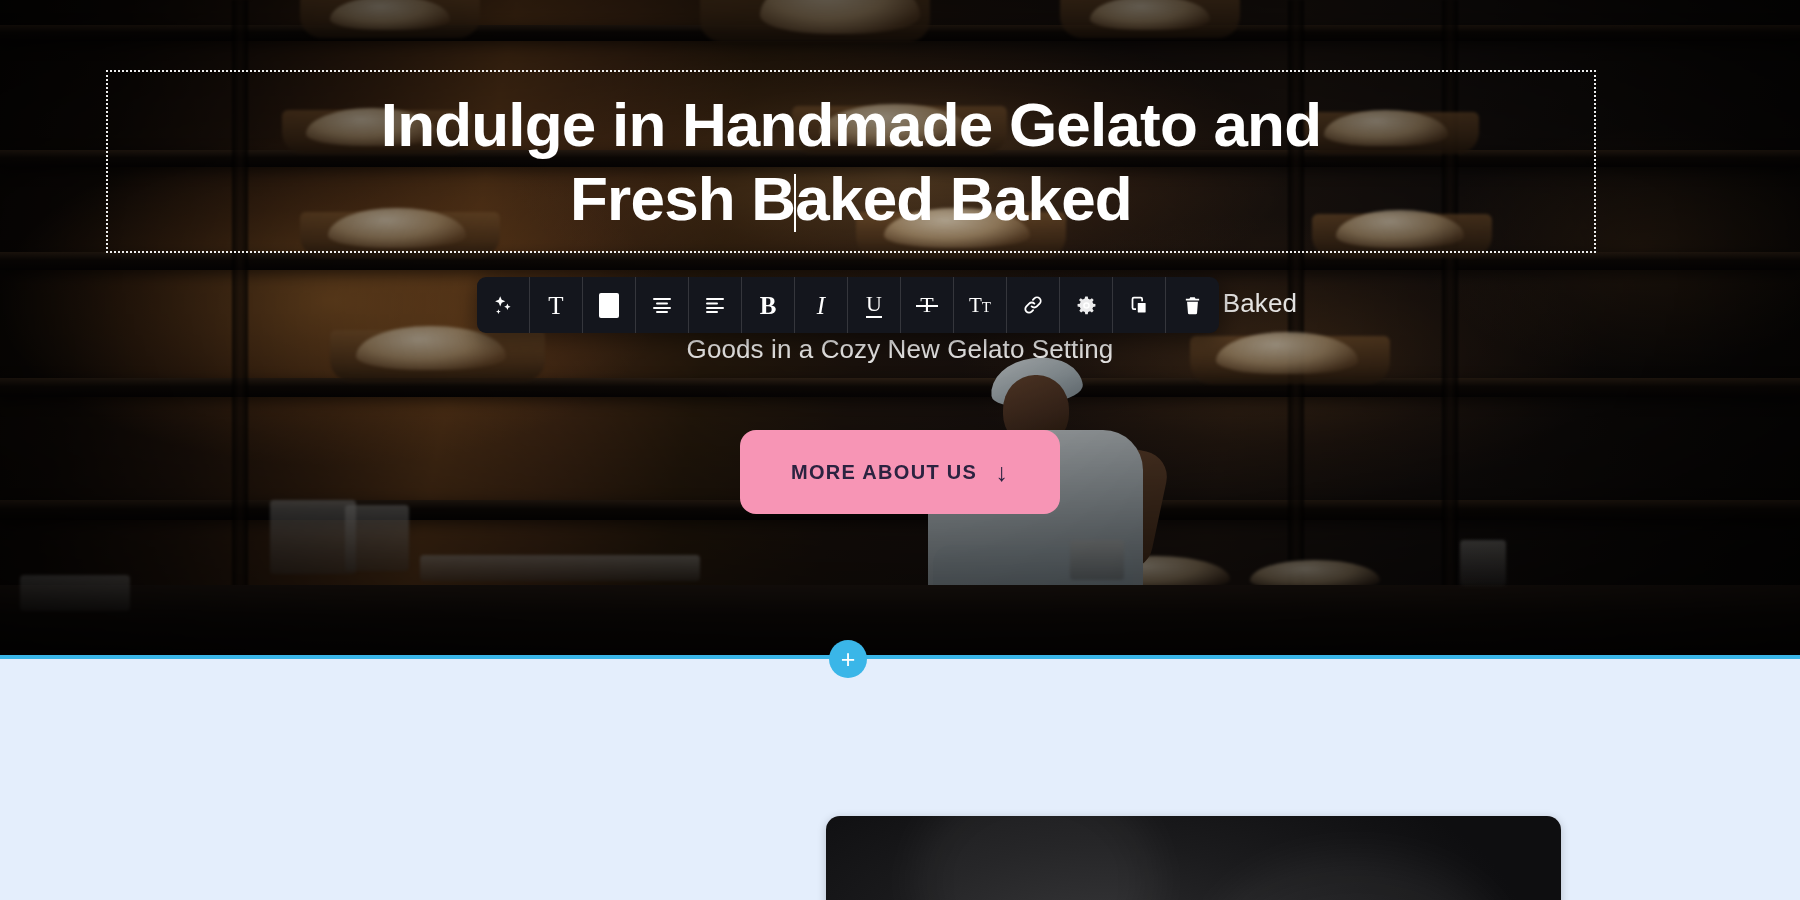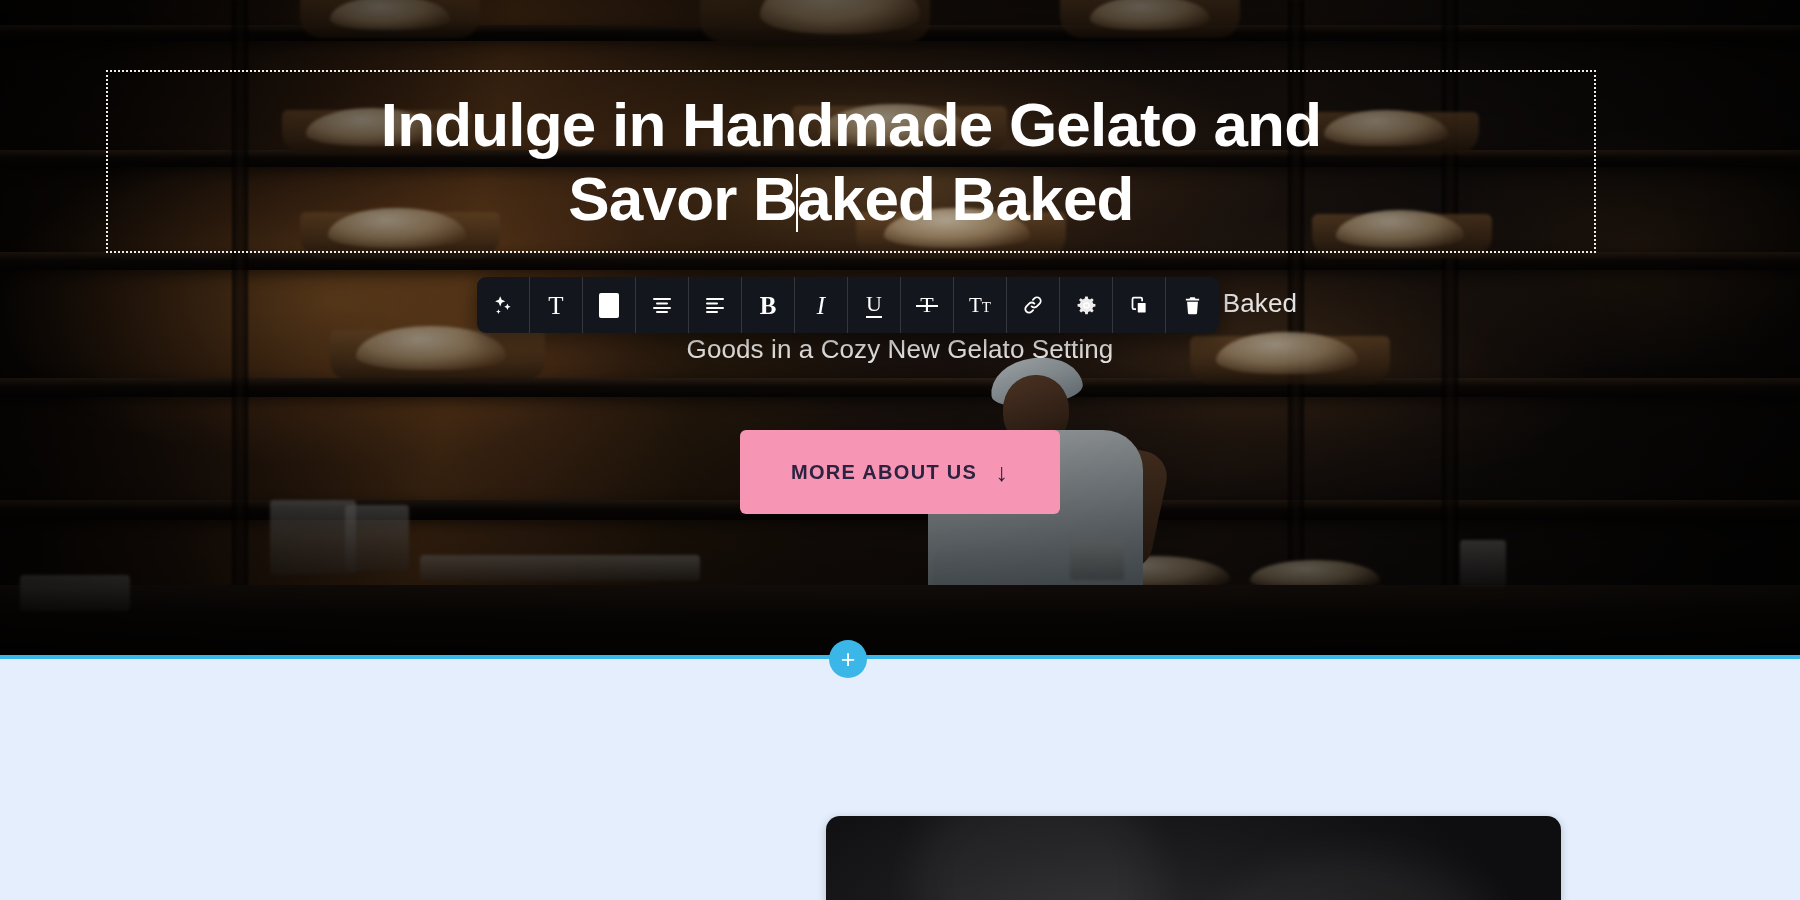--- a/index.html
+++ b/index.html
@@ -212,21 +212,21 @@
 
   #cta-button {
     position: absolute;
     left: 50%;
     transform: translateX(-50%);
     top: 430px;
     width: 320px;
     height: 84px;
     background: #f795b5;
     border: none;
-    border-radius: 6px;
+    border-radius: 16px;
     color: #2b2340;
     font-size: 20px;
     font-weight: 700;
     letter-spacing: 1.3px;
     display: flex;
     align-items: center;
     justify-content: center;
     gap: 18px;
     cursor: pointer;
     font-family: "Liberation Sans", sans-serif;
@@ -395,21 +395,21 @@
     <div class="counter-items" style="left:1070px;top:540px;width:54px;height:40px;"></div>
     <div class="counter-items" style="left:1460px;top:540px;width:46px;height:46px;"></div>
 
     <div class="bg-layer bg-vignette"></div>
 
     <div id="hero-content">
 
       <div id="heading-block">
         <h1 id="hero-heading">
           <span>Indulge in Handmade Gelato and</span><br>
-          <span>Savor B</span><span class="caret"></span><span>aked Baked</span>
+          <span>Fresh B</span><span class="caret"></span><span>aked Baked</span>
         </h1>
       </div>
 
       <p id="hero-sub">
         <span>Savor the Exquisite Flavors of Handmade Gelato and Freshly Baked</span><br>
         <span>Goods in a Cozy New Gelato Setting</span>
       </p>
 
       <button id="cta-button">
         <span>MORE ABOUT US</span>

